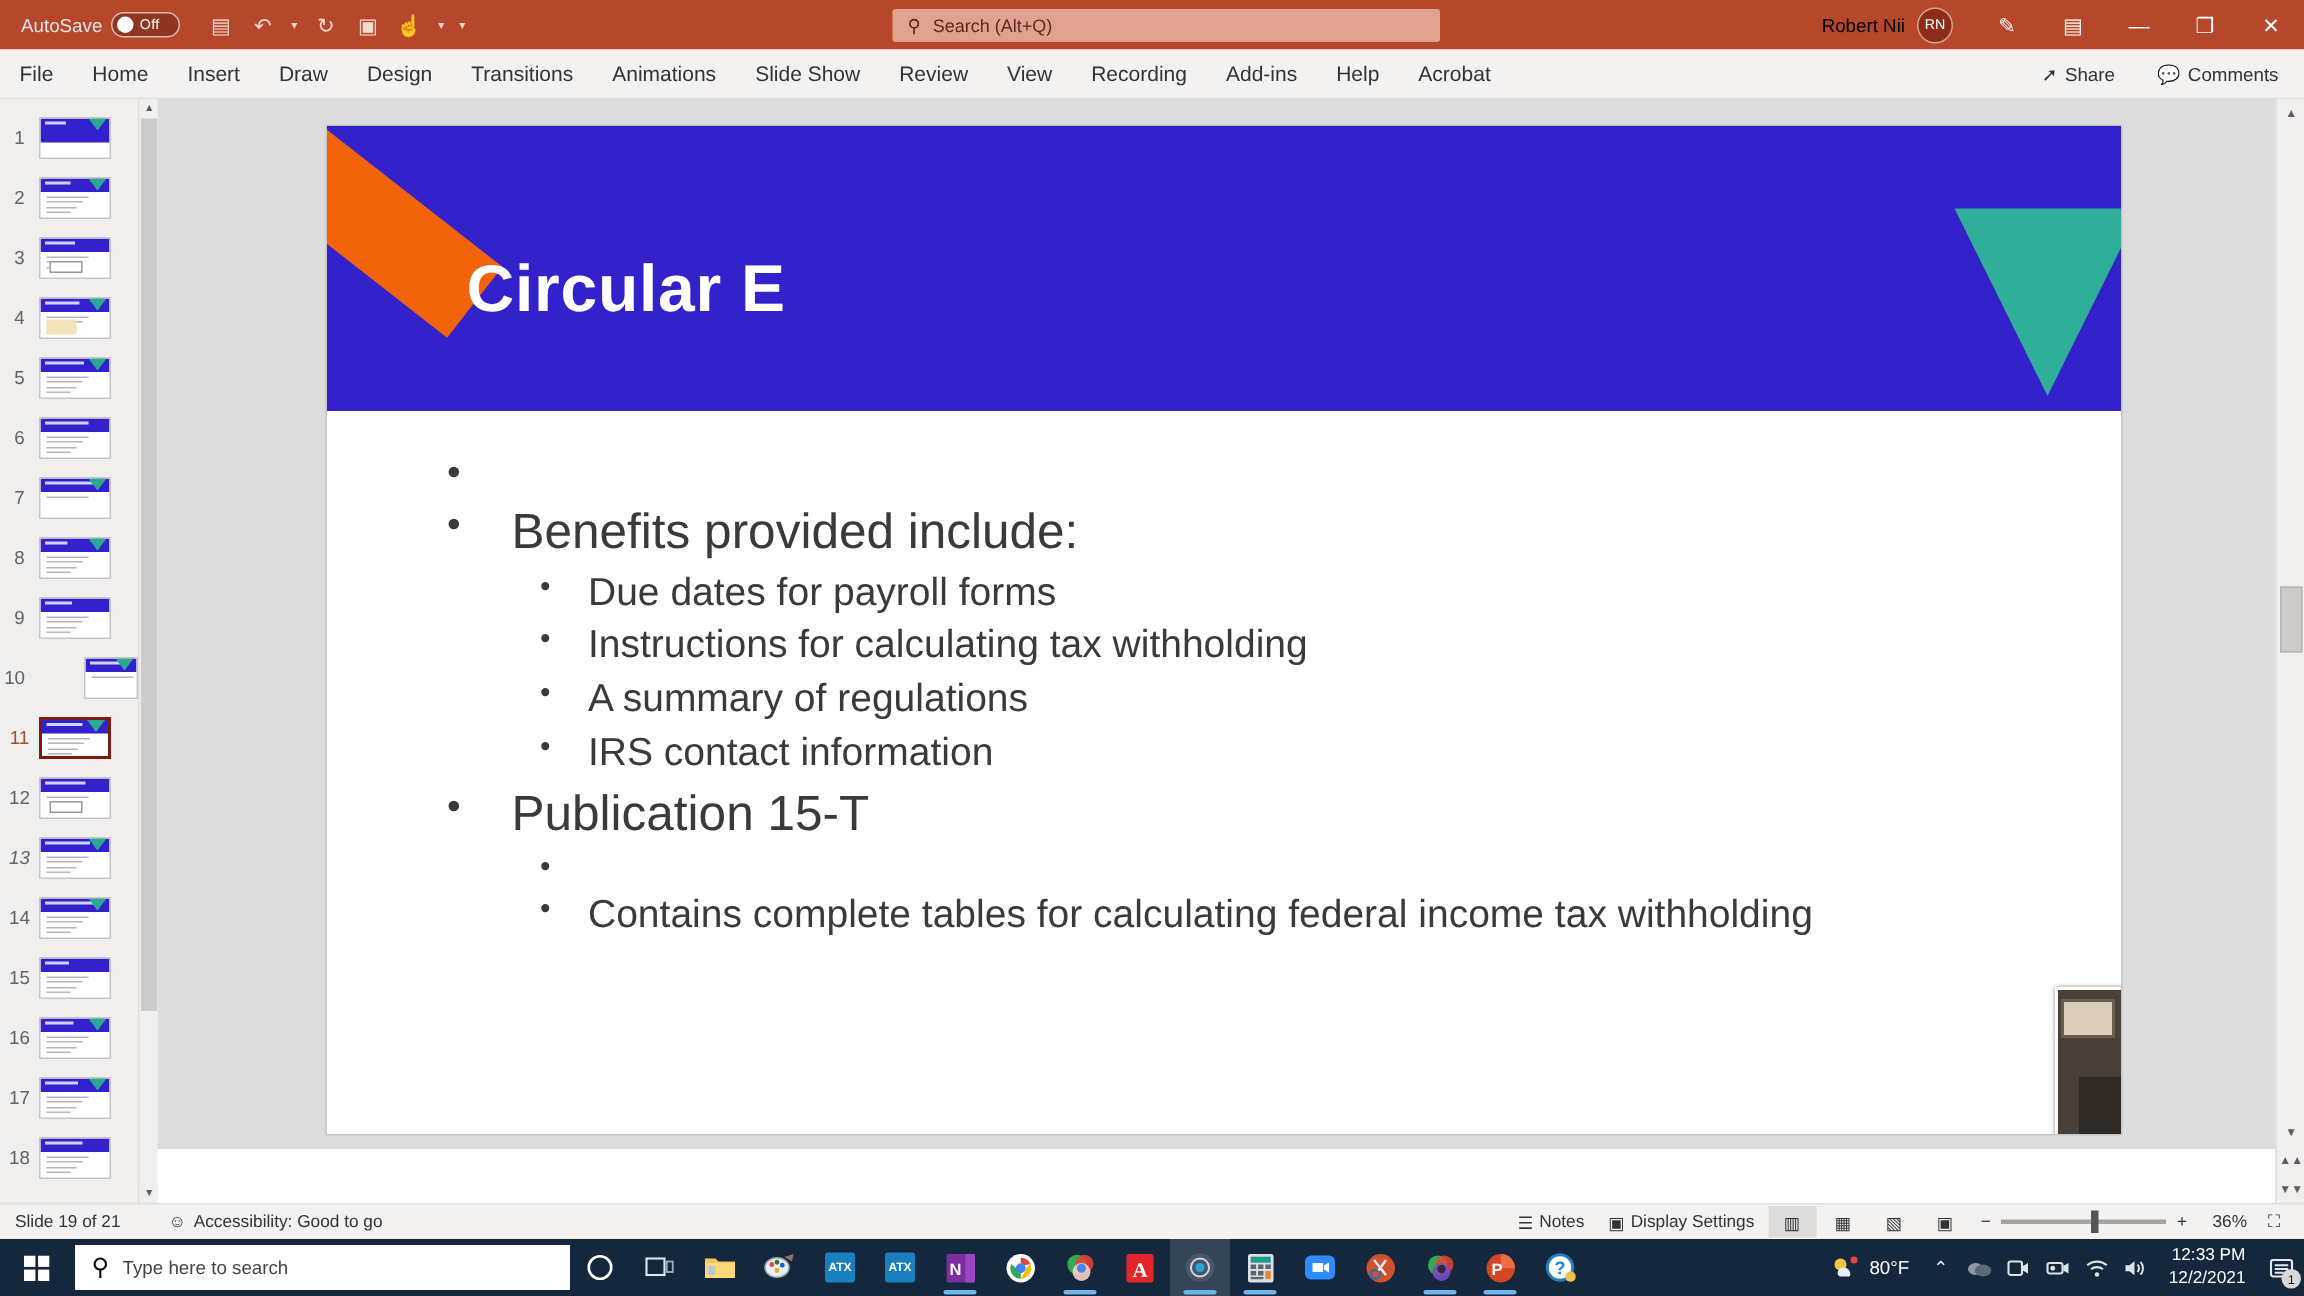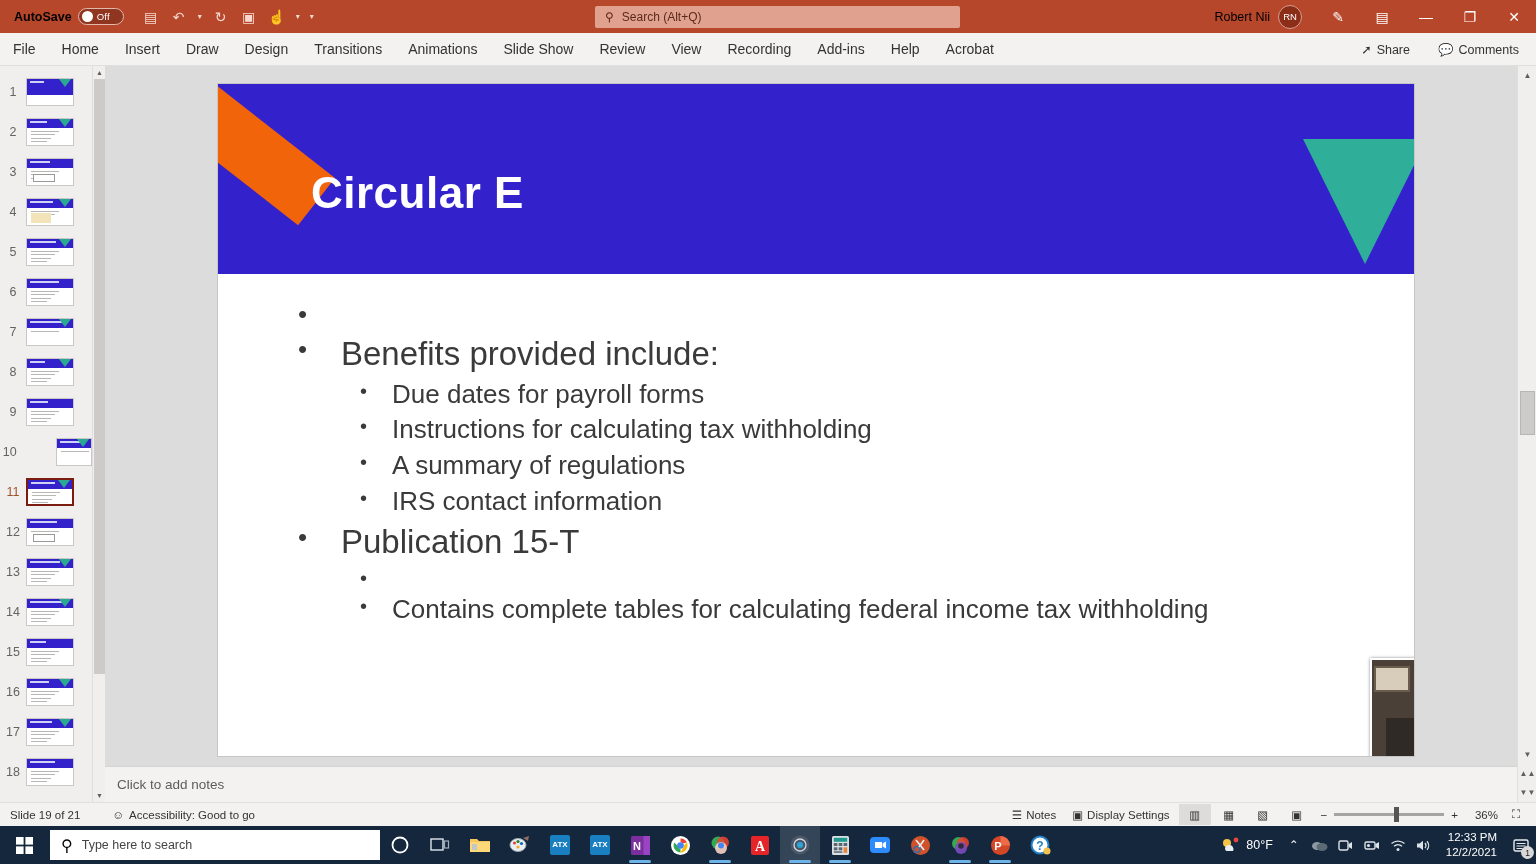--- a/index.html
+++ b/index.html
@@ -11,21 +11,21 @@
     background: #ffffff;
   }
 
   
   #titlebar {
     position: absolute; left: 0; top: 0; width: 1536px; height: 33px;
     background: #b7472a; color: #ffffff;
     display: flex; align-items: center;
   }
   .autosave-wrap { display: flex; align-items: center; gap: 6px; margin-left: 14px; }
-  .autosave-label { font-size: 12.5px; color: #000000; font-weight: bold; }
+  .autosave-label { font-size: 12.5px; color: #e5e5e5; }
   .autosave-toggle {
     width: 46px; height: 17px; border-radius: 9px;
     background: #8f3520; border: 1px solid #e3b9ad;
     display: flex; align-items: center; position: relative;
   }
   .autosave-knob {
     width: 11px; height: 11px; border-radius: 50%;
     background: #ffffff; margin-left: 3px;
   }
   .autosave-state {
@@ -423,21 +423,21 @@
         </div>
         <div class="thumb-row" style="top: 446px; align-items: center;">
           <span class="thumb-num">12</span>
           <span class="thumb-slide">
             <span class="th-band"></span>
             <span class="th-titleline" style="width: 27px;"></span>
             <span class="th-line" style="left: 4px; top: 12px; width: 28px;"></span>
             <span class="th-box" style="left: 6px; top: 15px; width: 22px; height: 8px;"></span>
           </span>
         </div>
-        <div class="thumb-row" style="top: 486px;">
+        <div class="thumb-row" style="top: 486px; font-style: italic;">
           <span class="thumb-num">13</span>
           <span class="thumb-slide">
             <span class="th-band"></span>
             <span class="th-titleline" style="width: 30px;"></span>
             <span class="th-tri"></span>
             <span class="th-line" style="left: 4px; top: 12px; width: 28px;"></span>
             <span class="th-line" style="left: 4px; top: 15.4px; width: 24px;"></span>
             <span class="th-line" style="left: 4px; top: 18.8px; width: 20px;"></span>
             <span class="th-line" style="left: 4px; top: 22.2px; width: 16px;"></span>
           </span>
@@ -566,23 +566,20 @@
   <div id="slidescroll">
     <div class="vsb-arrow">▲</div>
     <div id="vsb-thumb"></div>
     <div id="vsb-bottom">
       <div class="vsb-arrow">▼</div>
       <div class="vsb-arrow">▲▲</div>
       <div class="vsb-arrow">▼▼</div>
     </div>
   </div>
 
-  <div id="notes">
-    <span id="notes-placeholder">Click to add notes</span>
-  </div>
 </div>
 
 <div id="statusbar">
   <span id="slidecount">Slide 19 of 21</span>
   <span id="accessibility">
     <span>☺</span>
     <span>Accessibility: Good to go</span>
   </span>
 
   <div id="status-right">

